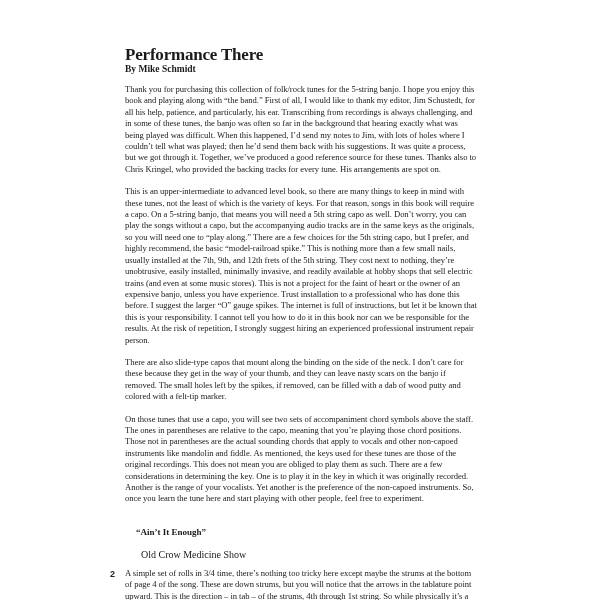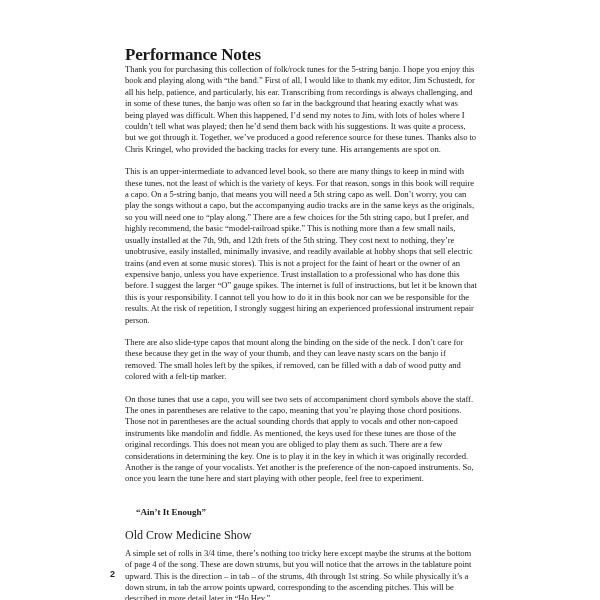--- a/index.html
+++ b/index.html
@@ -6,28 +6,29 @@
   body {
     width: 600px; height: 600px; background: #ffffff; position: relative; overflow: hidden;
     font-family: "Liberation Serif", "DejaVu Serif", serif; color: #1a1a1a;
   }
   .page { position: absolute; left: 125px; top: 46px; width: 352px; }
   .title { font-size: 17px; font-weight: bold; line-height: 18px; margin: 0; letter-spacing: -0.2px; }
   .byline { font-size: 9.5px; font-weight: bold; line-height: 11px; margin: 0 0 9px 0; }
   p.body { font-size: 8.6px; line-height: 11.4px; margin: 0 0 11px 0; text-align: left; letter-spacing: -0.05px; }
   .section { margin-top: 22px; }
   .song-title { font-size: 9px; font-weight: bold; line-height: 11px; margin: 11px; }
-  .artist { font-size: 12px; line-height: 12px; margin: 0 0 7px 0; }
+  .artist { font-size: 10px; line-height: 12px; margin: 0 0 7px 16px; }
   .page-number { position: absolute; left: 110px; top: 569px; font-family: "Liberation Sans", sans-serif; font-weight: bold; font-size: 9px; color: #222; }
 </style>
 </head>
 <body>
 
 <div class="page">
-  <h1 class="title">Performance Notes</h1>
+  <h1 class="title">Performance There</h1>
+  <div class="byline">By Mike Schmidt</div>
 
   <p class="body">Thank you for purchasing this collection of folk/rock tunes for the 5-string banjo. I hope you enjoy this book and playing along with “the band.” First of all, I would like to thank my editor, Jim Schustedt, for all his help, patience, and particularly, his ear. Transcribing from recordings is always challenging, and in some of these tunes, the banjo was often so far in the background that hearing exactly what was being played was difficult. When this happened, I’d send my notes to Jim, with lots of holes where I couldn’t tell what was played; then he’d send them back with his suggestions. It was quite a process, but we got through it. Together, we’ve produced a good reference source for these tunes. Thanks also to Chris Kringel, who provided the backing tracks for every tune. His arrangements are spot on.</p>
   <p class="body">This is an upper-intermediate to advanced level book, so there are many things to keep in mind with these tunes, not the least of which is the variety of keys. For that reason, songs in this book will require a capo. On a 5-string banjo, that means you will need a 5th string capo as well. Don’t worry, you can play the songs without a capo, but the accompanying audio tracks are in the same keys as the originals, so you will need one to “play along.” There are a few choices for the 5th string capo, but I prefer, and highly recommend, the basic “model-railroad spike.” This is nothing more than a few small nails, usually installed at the 7th, 9th, and 12th frets of the 5th string. They cost next to nothing, they’re unobtrusive, easily installed, minimally invasive, and readily available at hobby shops that sell electric trains (and even at some music stores). This is not a project for the faint of heart or the owner of an expensive banjo, unless you have experience. Trust installation to a professional who has done this before. I suggest the larger “O” gauge spikes. The internet is full of instructions, but let it be known that this is your responsibility. I cannot tell you how to do it in this book nor can we be responsible for the results. At the risk of repetition, I strongly suggest hiring an experienced professional instrument repair person.</p>
   <p class="body">There are also slide-type capos that mount along the binding on the side of the neck. I don’t care for these because they get in the way of your thumb, and they can leave nasty scars on the banjo if removed. The small holes left by the spikes, if removed, can be filled with a dab of wood putty and colored with a felt-tip marker.</p>
   <p class="body">On those tunes that use a capo, you will see two sets of accompaniment chord symbols above the staff. The ones in parentheses are relative to the capo, meaning that you’re playing those chord positions. Those not in parentheses are the actual sounding chords that apply to vocals and other non-capoed instruments like mandolin and fiddle. As mentioned, the keys used for these tunes are those of the original recordings. This does not mean you are obliged to play them as such. There are a few considerations in determining the key. One is to play it in the key in which it was originally recorded. Another is the range of your vocalists. Yet another is the preference of the non-capoed instruments. So, once you learn the tune here and start playing with other people, feel free to experiment.</p>
 
   <div class="section">
     <div class="song-title">“Ain’t It Enough”</div>
     <div class="artist">Old Crow Medicine Show</div>
     <p class="body">A simple set of rolls in 3/4 time, there’s nothing too tricky here except maybe the strums at the bottom of page 4 of the song. These are down strums, but you will notice that the arrows in the tablature point upward. This is the direction – in tab – of the strums, 4th through 1st string. So while physically it’s a down strum, in tab the arrow points upward, corresponding to the ascending pitches. This will be described in more detail later in “Ho Hey.”</p>

